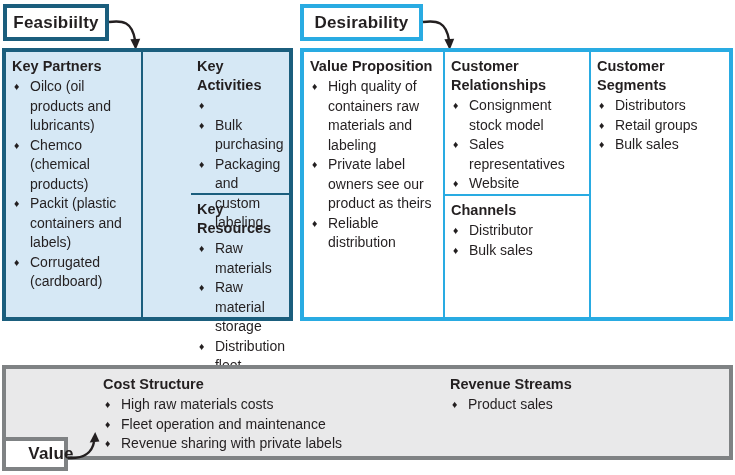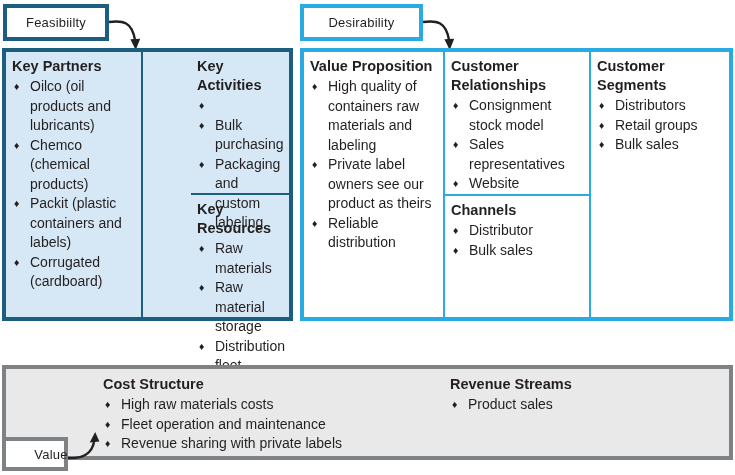--- a/index.html
+++ b/index.html
@@ -11,22 +11,22 @@
     overflow: hidden;
   }
 
   
   .tag {
     position: absolute;
     background: #ffffff;
     display: flex;
     align-items: center;
     justify-content: center;
-    font-weight: normal;
-    font-size: 13px;
+    font-weight: bold;
+    font-size: 17px;
     letter-spacing: 0.2px;
   }
   .tag-feasibility { left: 3px;   top: 4px;   width: 106px; height: 37px; border: 4px solid #1b5e7d; }
   .tag-desirability{ left: 300px; top: 4px;   width: 123px; height: 37px; border: 4px solid #29abe2; }
   .tag-value       { left: 2px;   top: 437px; width: 66px;  height: 34px; border: 4px solid #7f8284; padding-left: 32px; }
 
   
   .arrow { position: absolute; }
   .arrow path { fill: none; stroke: #231f20; stroke-width: 2.4px; }
   .arrow polygon { fill: #231f20; }

